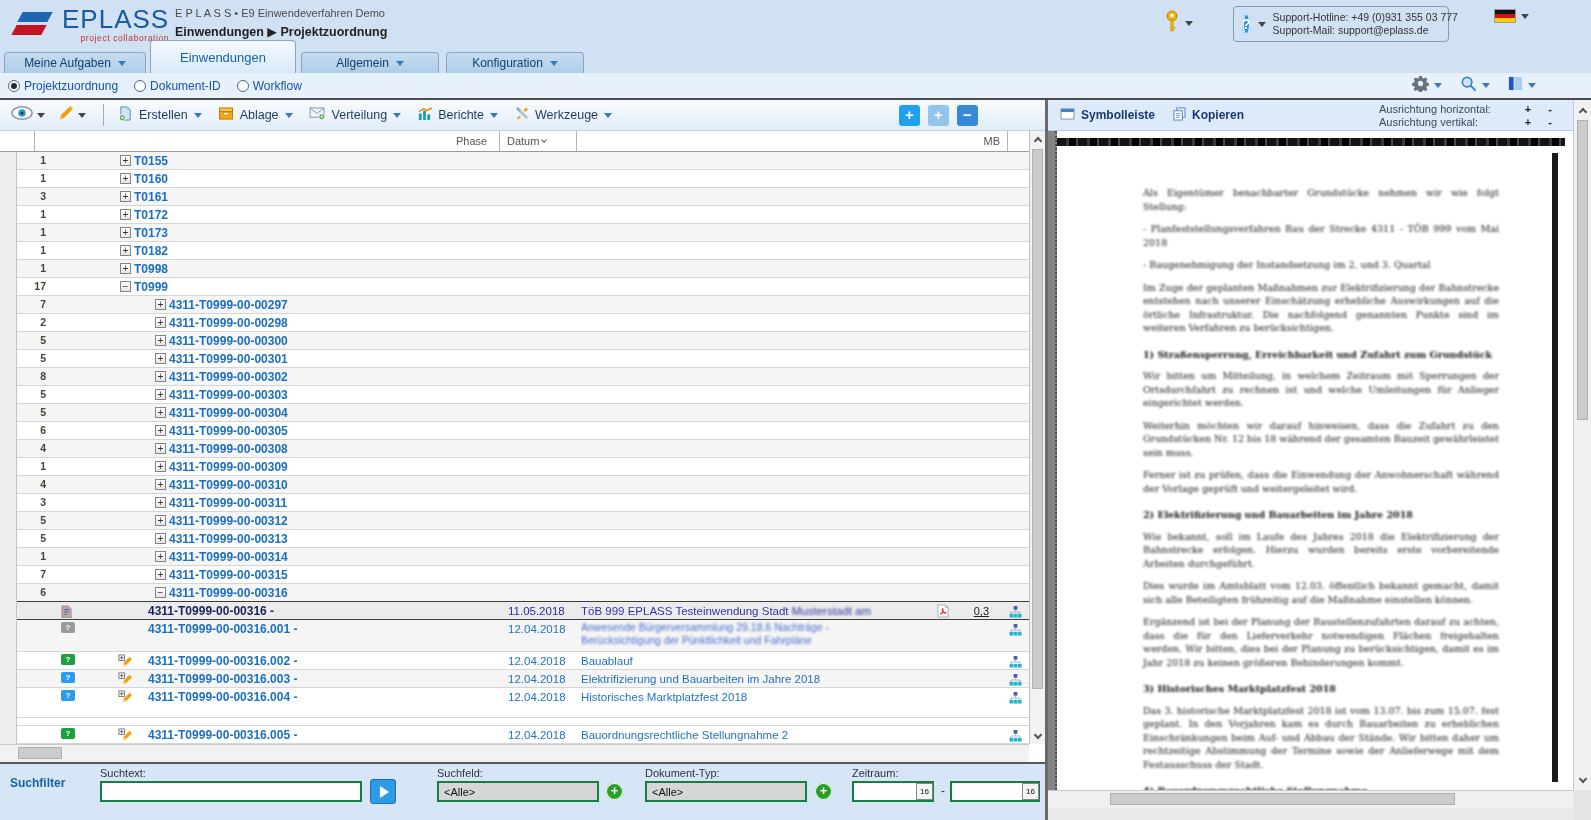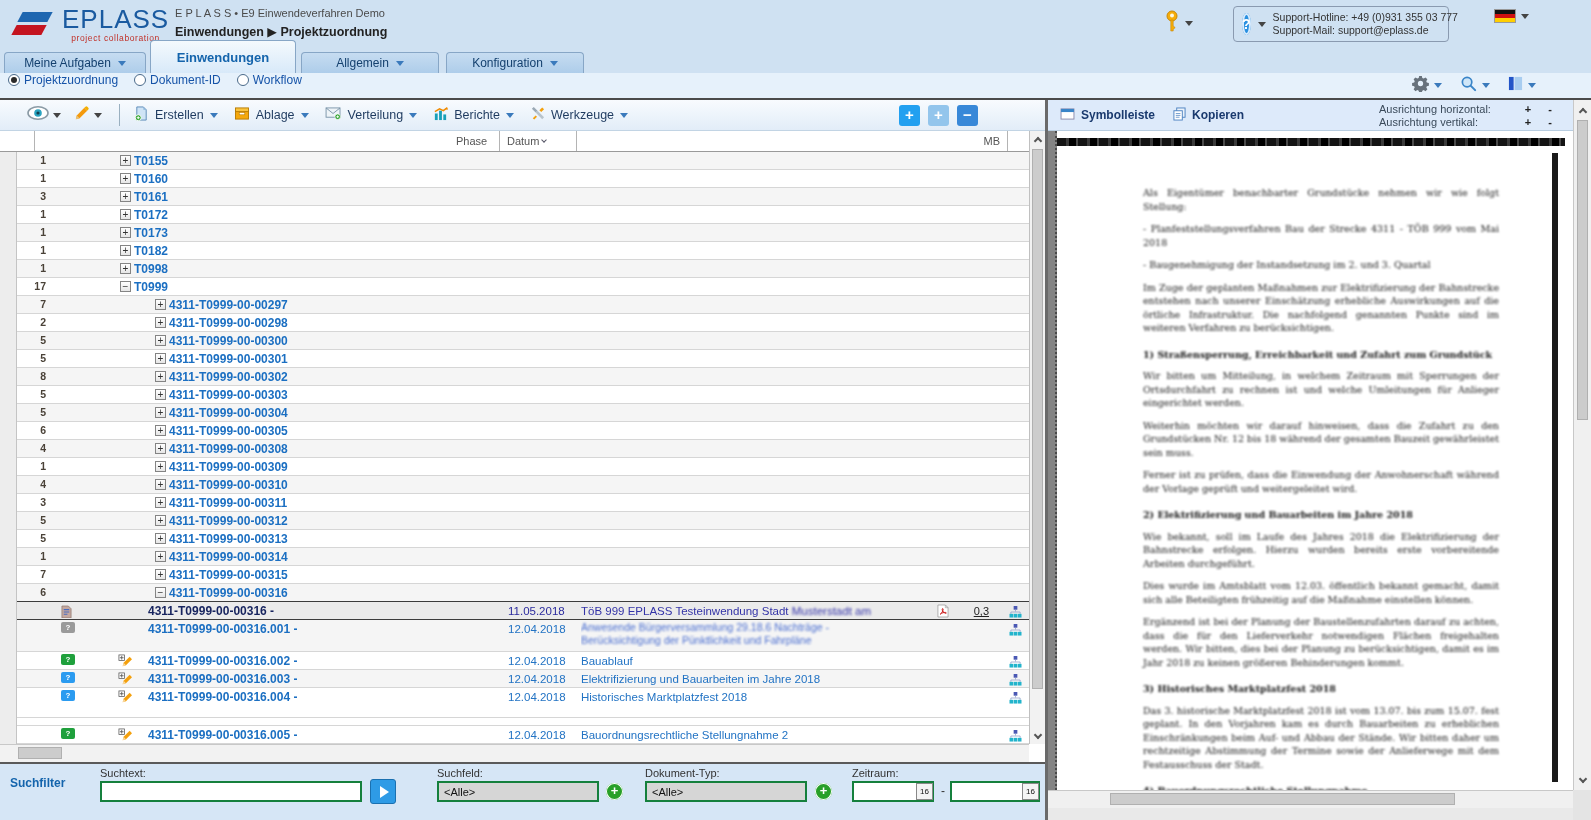--- a/index.html
+++ b/index.html
@@ -7,53 +7,53 @@
   #app{position:relative;width:1591px;height:820px;background:#cfe1f2;overflow:hidden;}
 
   
   .hdr{position:absolute;left:0;top:0;width:1591px;height:73px;background:#cfe1f2;}
   .logo{position:absolute;left:14px;top:6px;display:flex;align-items:flex-start;}
   .logo-mark{position:relative;width:44px;height:30px;margin-top:4px;}
   .logo-mark .b1{position:absolute;left:6px;top:2px;width:30px;height:10px;background:#1e66b0;transform:skewX(-28deg);}
   .logo-mark .b2{position:absolute;left:0px;top:15px;width:30px;height:10px;background:#c41420;transform:skewX(-28deg);}
   .logo-text{margin-left:4px;}
   .logo-text .nm{font-size:26px;letter-spacing:1px;color:#1a5aa0;line-height:26px;}
-  .logo-text .sub{font-size:8.5px;color:#c03028;letter-spacing:.6px;text-align:center;margin-top:1px;}
+  .logo-text .sub{font-size:8.5px;color:#c03028;letter-spacing:.6px;text-align:right;margin-top:1px;}
   .titleblock{position:absolute;left:175px;top:7px;}
   .apptitle{font-size:11px;color:#4a4a4a;}
   .breadcrumb{font-size:12.5px;font-weight:bold;color:#222;margin-top:5px;}
   .hdr-right{position:absolute;right:0;top:0;height:47px;}
   .keywrap{position:absolute;left:-426px;top:10px;display:flex;align-items:center;gap:6px;}
   .helpbox{position:absolute;left:-358px;top:6px;width:216px;height:36px;border:1px solid #8a9ab0;border-radius:4px;display:flex;align-items:center;padding:2px 8px;gap:7px;}
   .helpcirc{width:22px;height:22px;border-radius:50%;background:#2a90e0;color:#fff;font-weight:bold;font-size:14px;text-align:center;line-height:22px;box-shadow:0 0 0 2px #d8eafc inset;}
   .helptexts{font-size:10.5px;color:#333;line-height:13px;white-space:nowrap;}
   .flagwrap{position:absolute;left:-96px;top:10px;display:flex;align-items:center;gap:6px;}
   .flag{width:20px;height:12px;box-shadow:0 0 0 1px #999;}
   .flag .f1{height:4px;background:#111;}
   .flag .f2{height:4px;background:#d01010;}
   .flag .f3{height:4px;background:#ffce00;}
   .dd{width:0;height:0;border-left:4px solid transparent;border-right:4px solid transparent;border-top:5px solid #3a7abc;}
   .dd.dark{border-top-color:#444;}
 
   
   .tab{position:absolute;top:52px;height:21px;background:linear-gradient(#c6dcf1,#aecdea);border:1px solid #87a6c6;border-bottom:none;border-radius:4px 4px 0 0;font-size:12px;color:#14406e;display:flex;align-items:center;justify-content:center;gap:7px;cursor:pointer;}
-  .tab.active{top:40px;height:33px;background:linear-gradient(#f4f9fd,#d8e9f9);font-size:13px;font-weight:bold;color:#1464ac;z-index:2;justify-content:center;}
+  .tab.active{top:40px;height:33px;background:linear-gradient(#f4f9fd,#d8e9f9);font-size:13px;font-weight:normal;color:#1464ac;z-index:2;justify-content:center;}
 
   
   .subnav{position:absolute;left:0;top:73px;width:1591px;height:27px;background:#e6f1fb;border-bottom:2px solid #4a4a4a;}
-  .radios{position:absolute;left:8px;top:0;height:25px;display:flex;align-items:flex-start;gap:16px;}
+  .radios{position:absolute;left:8px;top:0;height:25px;display:flex;align-items:center;gap:16px;}
   .radio{display:flex;align-items:center;gap:4px;font-size:12px;color:#1553a8;cursor:pointer;}
   .rb{width:12px;height:12px;border:1px solid #4a6a8a;border-radius:50%;background:#fff;}
   .rb.on::after{content:"";display:block;width:6px;height:6px;margin:2px;border-radius:50%;background:#2a2a2a;}
   .subnav-icons{position:absolute;right:55px;top:0;height:25px;display:flex;align-items:center;gap:18px;}
   .sic{display:flex;align-items:center;gap:5px;cursor:pointer;}
 
   
   .left{position:absolute;left:0;top:100px;width:1045px;height:720px;background:#fff;}
-  .toolbar{position:absolute;left:0;top:0;width:1045px;height:31px;background:linear-gradient(#f8fbfe,#e2edf8);border-bottom:1px solid #c2d4e4;display:flex;align-items:center;padding-left:24px;gap:6px;}
+  .toolbar{position:absolute;left:0;top:0;width:1045px;height:31px;background:linear-gradient(#f8fbfe,#e2edf8);border-bottom:1px solid #c2d4e4;display:flex;align-items:center;padding-left:8px;gap:6px;}
   .icbtn{display:flex;align-items:center;gap:4px;padding:2px 3px;cursor:pointer;}
   .vsep{width:1px;height:22px;background:#9ab0c0;margin:0 8px;}
   .tmenu{display:flex;align-items:center;gap:6px;margin-right:16px;font-size:12.5px;color:#1e3a5f;cursor:pointer;}
   .sqbtns{position:absolute;right:67px;top:5px;display:flex;gap:8px;}
   .sqbtn{width:21px;height:21px;border-radius:3px;color:#fff;font-size:15px;font-weight:bold;text-align:center;line-height:19px;cursor:pointer;}
   .sqbtn.b1{background:#22a0f0;}
   .sqbtn.b2{background:#93c5ec;}
   .sqbtn.b3{background:#3888d8;}
 
   

